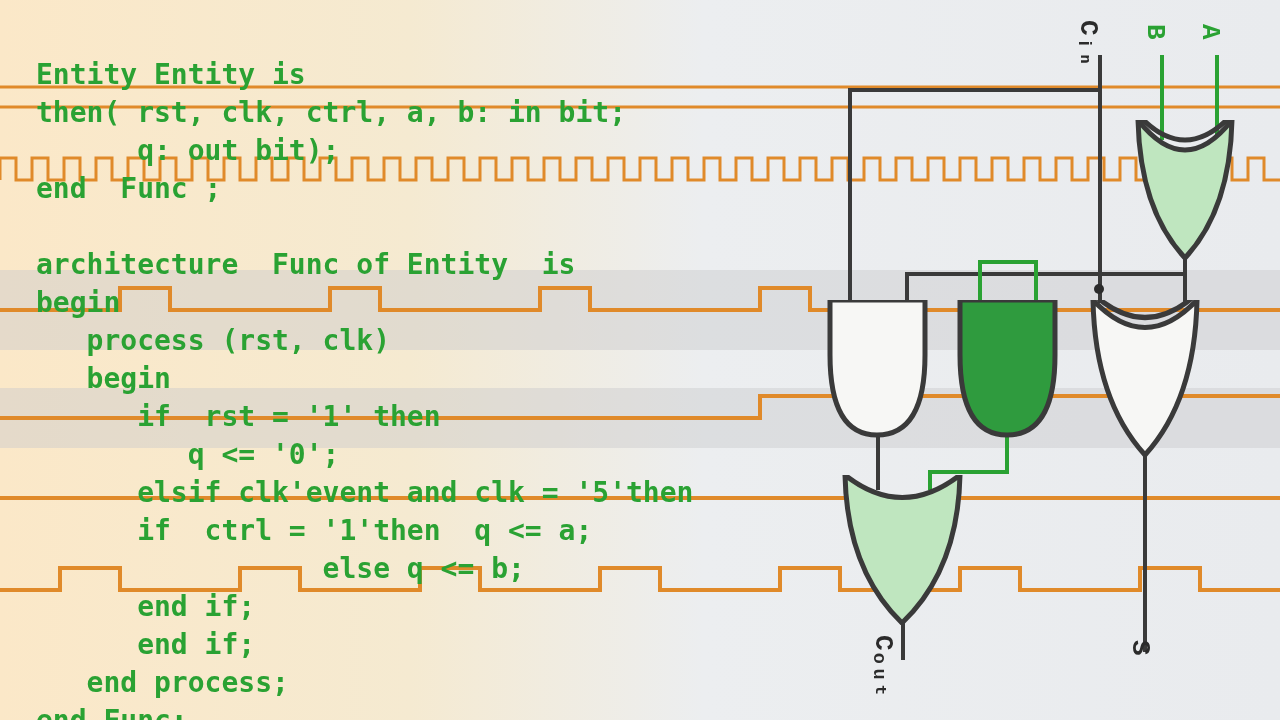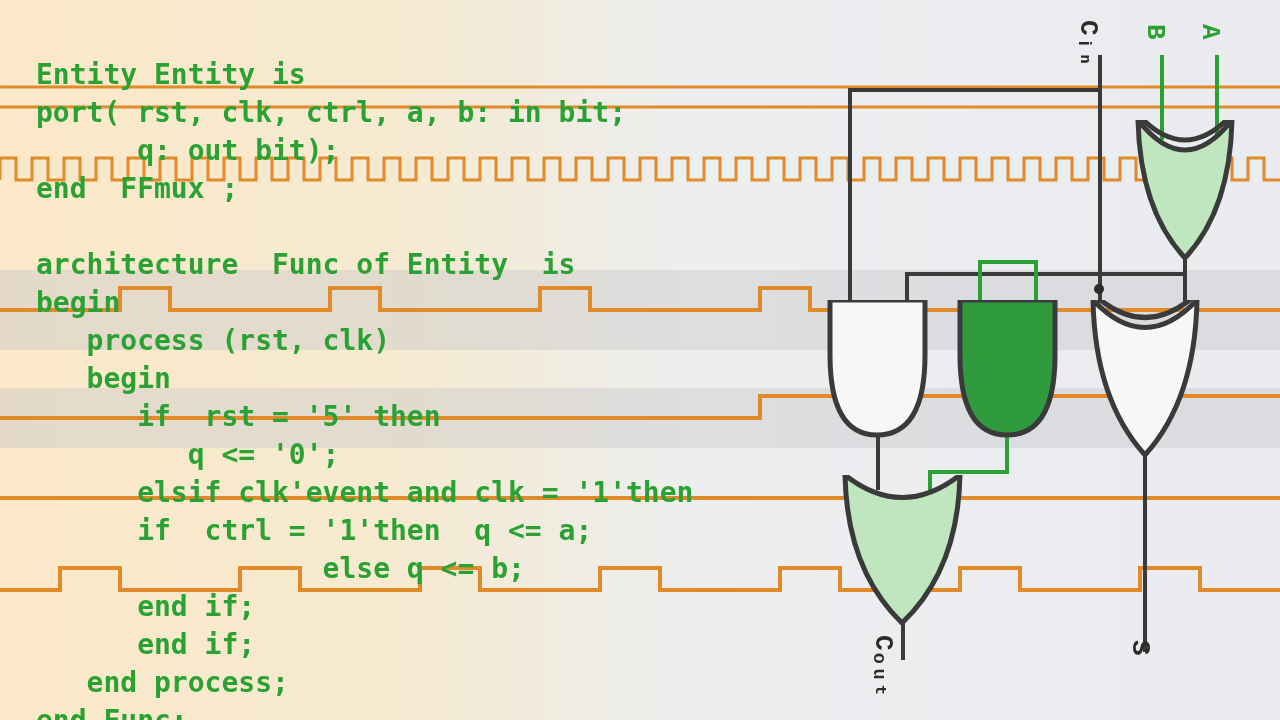--- a/index.html
+++ b/index.html
@@ -55,31 +55,31 @@
 <div class="wave" style="top:80px;height:14px">
 <svg viewBox="0 0 1280 14" preserveAspectRatio="none">
 <path d="M0 7 L1280 7" fill="none" stroke="#e08a2a" stroke-width="3"></path>
     </svg></div>
 <div class="wave" style="top:100px;height:14px">
 <svg viewBox="0 0 1280 14" preserveAspectRatio="none">
 <path d="M0 7 L1280 7" fill="none" stroke="#e08a2a" stroke-width="3"></path>
     </svg></div>
 
 <pre class="code"><span>Entity Entity is</span>
-<span>port( rst, clk, ctrl, a, b: in bit;</span>
+<span>then( rst, clk, ctrl, a, b: in bit;</span>
 <span>      q: out bit);</span>
-<span>end  FFmux ;</span>
+<span>end  Func ;</span>
 <span></span>
 <span>architecture  Func of Entity  is</span>
 <span>begin</span>
 <span>   process (rst, clk)</span>
 <span>   begin</span>
-<span>      if  rst = '5' then</span>
+<span>      if  rst = '1' then</span>
 <span>         q &lt;= '0';</span>
-<span>      elsif clk'event and clk = '1'then</span>
+<span>      elsif clk'event and clk = '5'then</span>
 <span>      if  ctrl = '1'then  q &lt;= a;</span>
 <span>                 else q &lt;= b;</span>
 <span>      end if;</span>
 <span>      end if;</span>
 <span>   end process;</span>
 <span>end Func;</span></pre>
 
 <span class="lbl" style="left:1105px;top:20px">Cᵢₙ</span>
 <span class="lbl lblG" style="left:1170px;top:24px">B</span>
 <span class="lbl lblG" style="left:1225px;top:24px">A</span>

